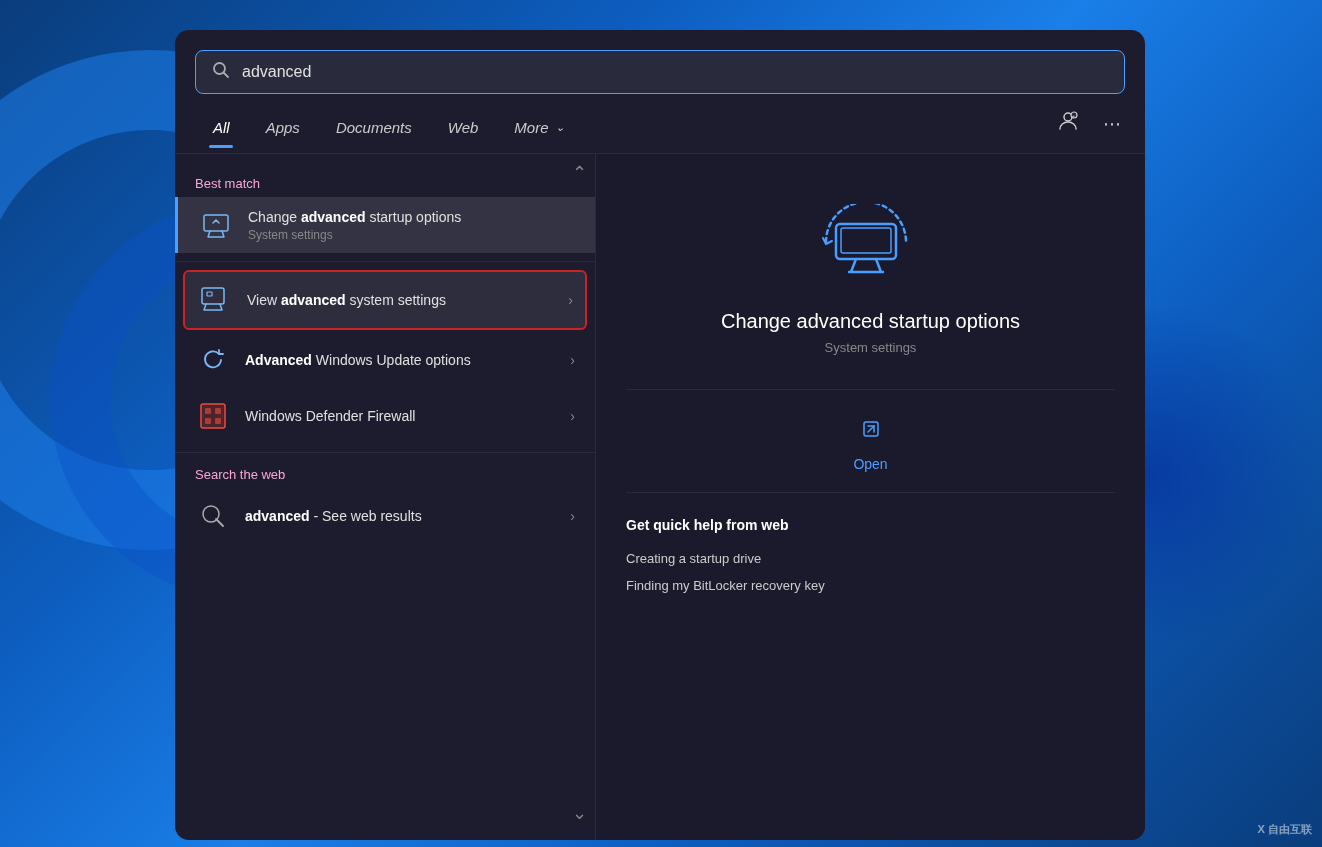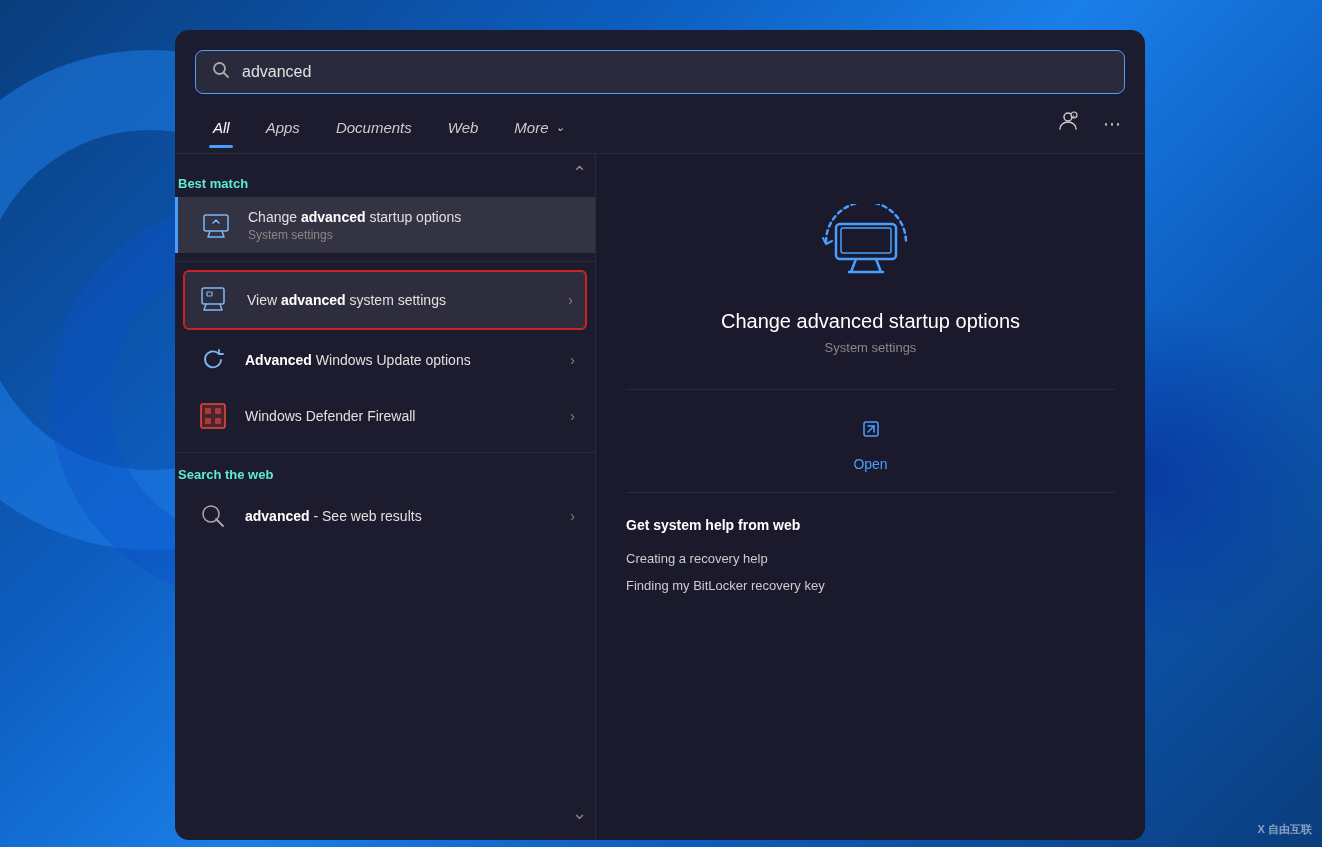--- a/index.html
+++ b/index.html
@@ -159,24 +159,24 @@
     .scroll-indicator-top {
       position: absolute;
       top: 8px;
       right: 8px;
       color: #888;
       font-size: 18px;
       z-index: 10;
     }
 
     .section-label {
-      padding: 6px 20px 6px 3px;
-      color: #5eead4;
+      padding: 6px 20px 6px 20px;
+      color: #f9a8d4;
       font-size: 13px;
-      font-weight: 700;
+      font-weight: 400;
     }
 
     .result-item {
       display: flex;
       align-items: center;
       padding: 10px 20px;
       cursor: pointer;
       position: relative;
       transition: background 0.15s;
     }
@@ -499,23 +499,23 @@
             <rect x="2" y="2" width="14" height="14" rx="2" stroke="#4a9eff" stroke-width="1.5" fill="none"></rect>
             <path d="M6 6 L12 6 L12 12" stroke="#4a9eff" stroke-width="1.5" stroke-linecap="round"></path>
             <line x1="6" y1="12" x2="12" y2="6" stroke="#4a9eff" stroke-width="1.5" stroke-linecap="round"></line>
           </svg>
         </span>
         <span style="color:#4a9eff;font-size:14px;">Open</span>
       </div>
 
       <div class="right-divider"></div>
 
-      <div class="quick-help-label">Get system help from web</div>
-
-      <a class="help-link">Creating a recovery help</a>
+      <div class="quick-help-label">Get quick help from web</div>
+
+      <a class="help-link">Creating a startup drive</a>
       <a class="help-link">Finding my BitLocker recovery key</a>
 
     </div>
 
   </div>
 </div>
 
 <div class="watermark">X 自由互联</div>
 
 </body></html>

